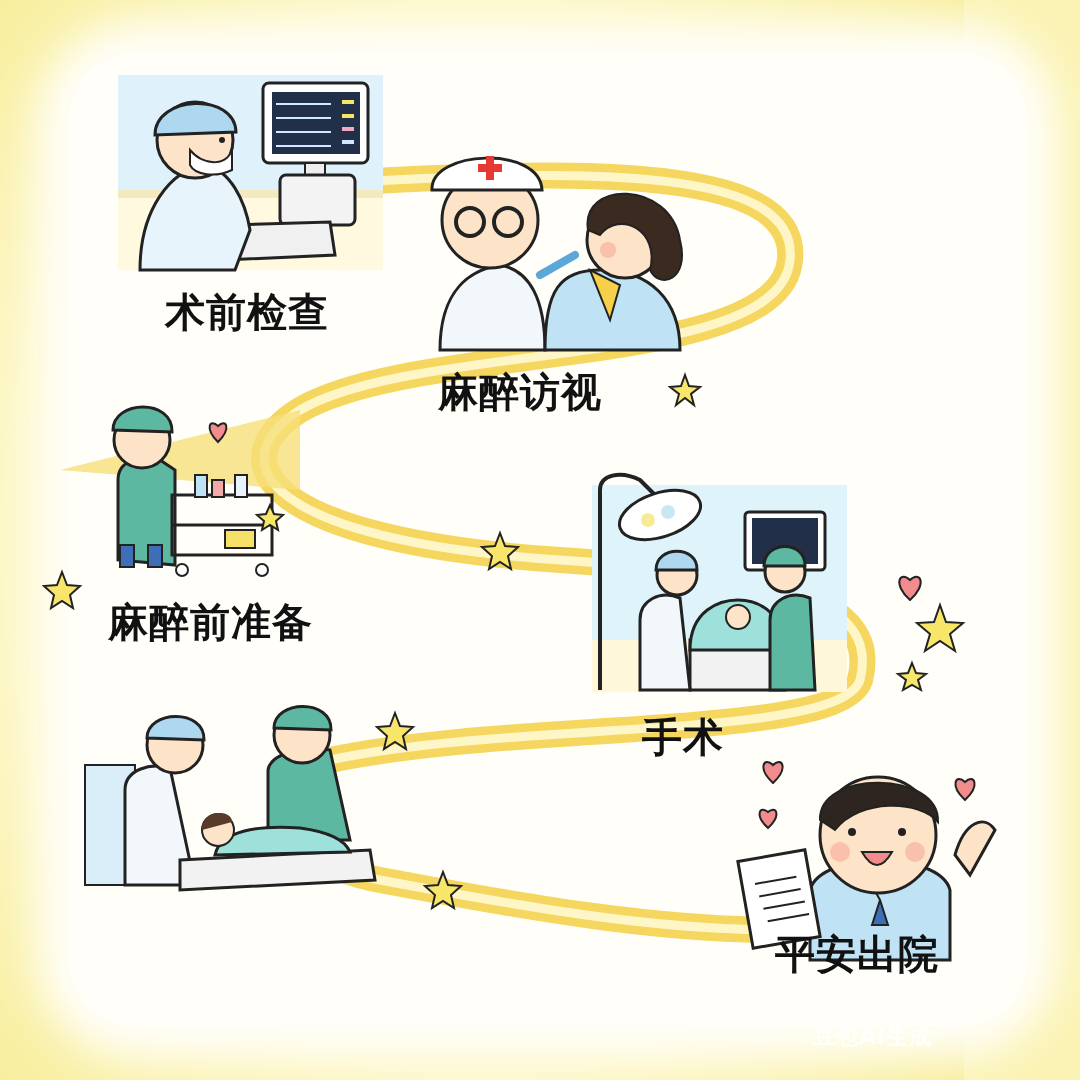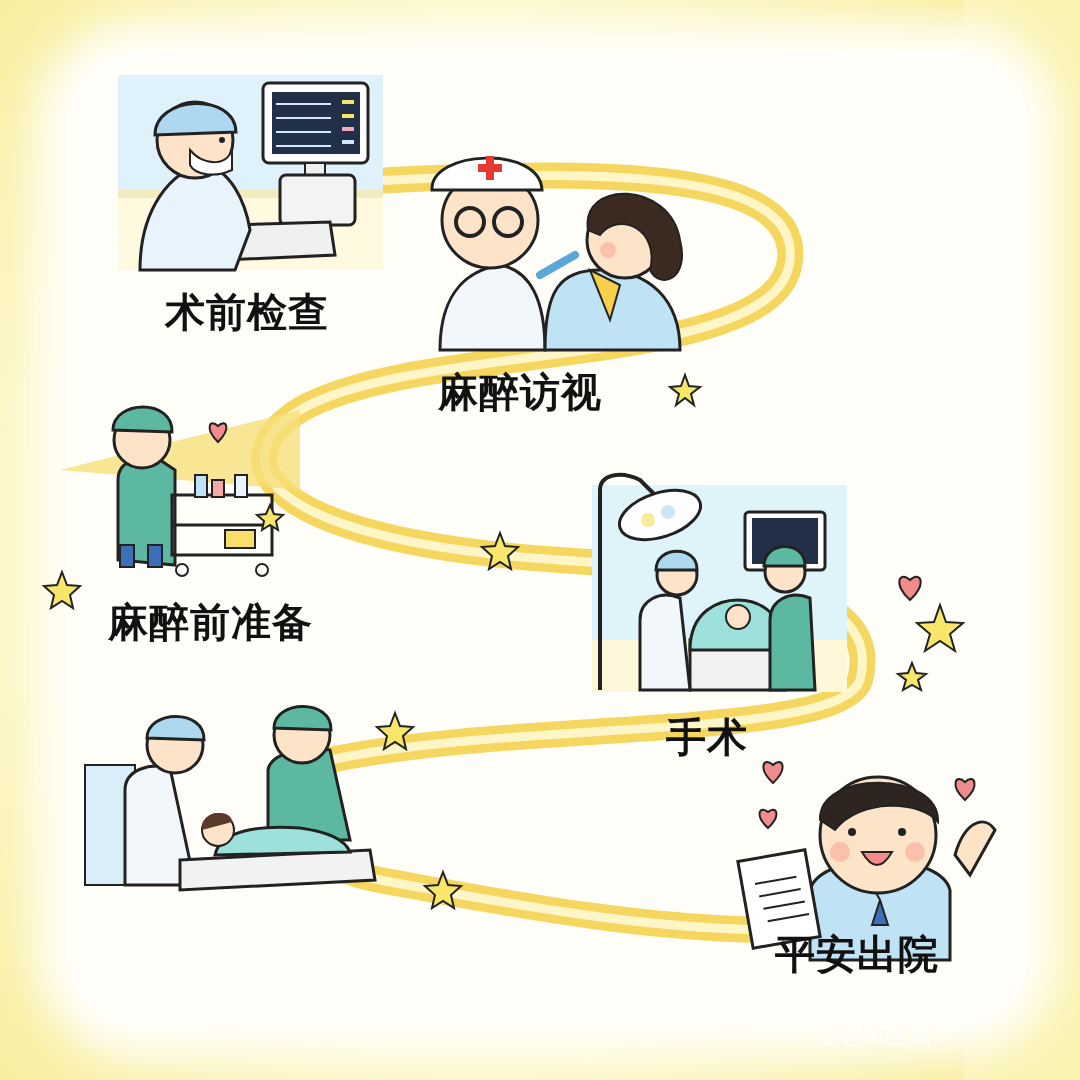--- a/index.html
+++ b/index.html
@@ -1,21 +1,21 @@
 <!DOCTYPE html>
 <html><head>
 <meta charset="utf-8">
 <style>
   html,body{margin:0;padding:0;}
   body{width:1080px;height:1080px;overflow:hidden;background:#fbf3b4;font-family:"DejaVu Sans","Liberation Sans",sans-serif;}
   .stage{position:relative;width:964px;height:1080px;background:radial-gradient(ellipse at center,#fffdf0 0%,#fdf7c8 70%,#f8ee9e 100%);text-align:center;}
   .card{position:absolute;left:68px;top:52px;width:960px;height:975px;border-radius:70px;background:#fffef8;box-shadow:0 0 40px 30px #fffef8;}
   svg.main{position:absolute;left:0;top:0;}
   .label{position:absolute;font-weight:bold;color:#111;font-size:40px;letter-spacing:1px;white-space:nowrap;}
-  .watermark{position:absolute;right:32px;bottom:28px;color:rgba(255,255,255,0.85);font-weight:normal;font-size:22px;letter-spacing:1px;}
+  .watermark{position:absolute;right:32px;bottom:28px;color:rgba(255,255,255,0.85);font-weight:bold;font-size:22px;letter-spacing:1px;}
 </style>
 </head>
 <body>
 
 <div class="stage">
   <div class="card"></div>
 
   <svg class="main" width="1080" height="1080" viewBox="0 0 1080 1080">
     <defs>
       <linearGradient id="rib" x1="0" y1="0" x2="0" y2="1">
@@ -156,17 +156,17 @@
       <polygon points="912,663 916,673 926,674 918,680 921,690 912,685 903,690 906,680 898,674 908,673"></polygon>
       <polygon points="395,713 400,726 413,727 403,736 406,749 395,742 384,749 387,736 377,727 390,726"></polygon>
       <polygon points="443,872 448,885 461,886 451,895 454,908 443,901 432,908 435,895 425,886 438,885"></polygon>
       <polygon points="270,505 274,514 283,515 276,521 278,530 270,525 262,530 264,521 257,515 266,514"></polygon>
     </g>
   </svg>
 
   <div class="label" style="left:165px;top:285px;">术前检查</div>
   <div class="label" style="left:438px;top:365px;">麻醉访视</div>
   <div class="label" style="left:108px;top:595px;">麻醉前准备</div>
-  <div class="label" style="left:666px;top:710px;">手术</div>
+  <div class="label" style="left:642px;top:710px;">手术</div>
   <div class="label" style="left:775px;top:927px;">平安出院</div>
 
   <div class="watermark">豆包AI生成</div>
 </div>
 
 </body></html>

